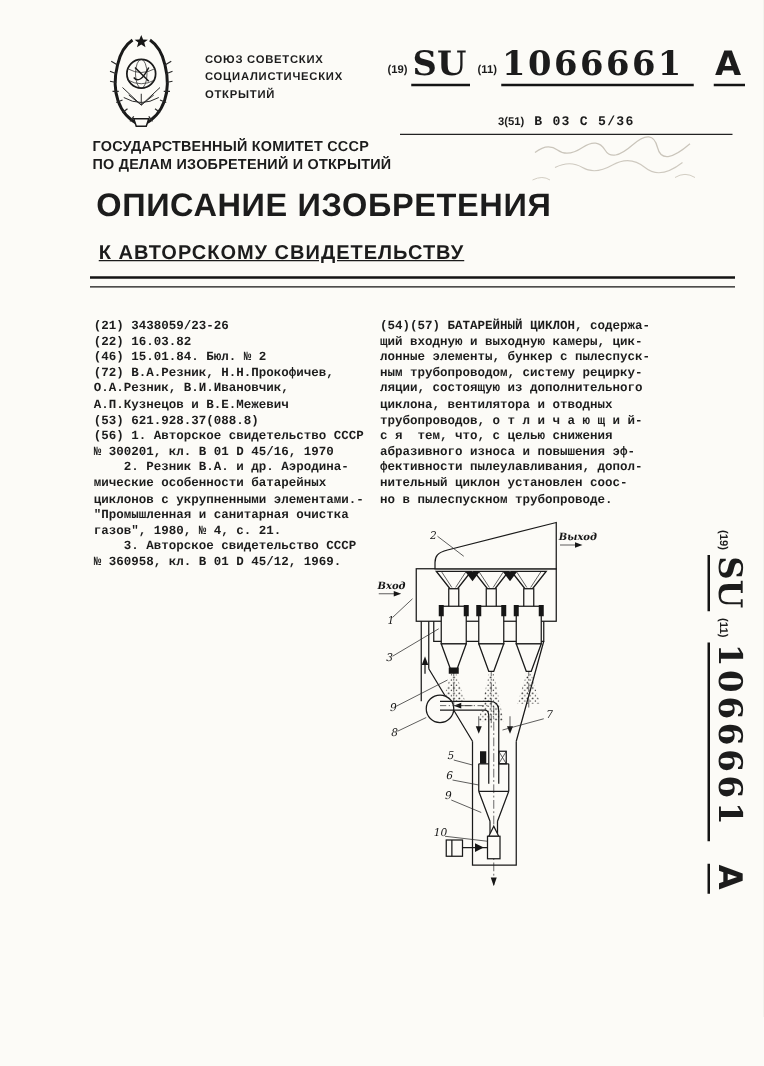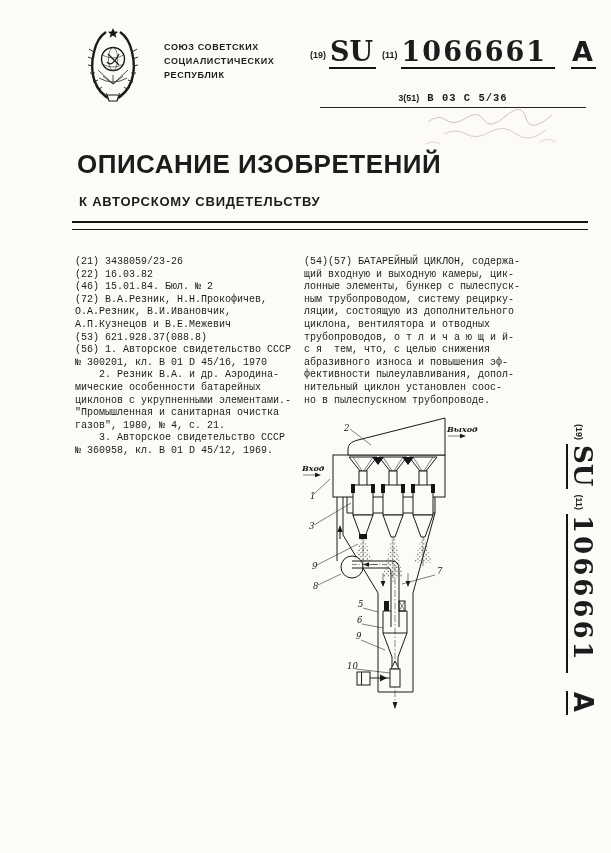--- a/index.html
+++ b/index.html
@@ -5,24 +5,24 @@
   html,body{margin:0;padding:0;background:#e8e6e0;}
   .page{
     position:relative;width:611px;height:853px;margin:0 auto;
     background:#fcfbf7;color:#1c1c1c;overflow:hidden;
     font-family:"Liberation Sans",sans-serif;
   }
   .abs{position:absolute;}
   .union{font-size:9px;font-weight:bold;line-height:14px;letter-spacing:.6px;white-space:pre-wrap;}
   .committee{font-size:11.5px;font-weight:bold;line-height:13.5px;letter-spacing:.2px;white-space:pre-wrap;}
   .doc-title{font-size:26px;font-weight:bold;letter-spacing:.5px;}
-  .doc-subtitle{font-size:13px;font-weight:bold;letter-spacing:.8px;}
+  .doc-subtitle{font-size:16px;font-weight:bold;letter-spacing:.8px;text-decoration:underline;}
   .dbl-rule{height:6px;border-top:2.5px solid #141414;border-bottom:1.5px solid #141414;}
   .mono{font-family:"Liberation Mono","DejaVu Sans Mono",monospace;}
-  .col{font-family:"Liberation Mono","DejaVu Sans Mono",monospace;font-size:10px;line-height:12.6px;white-space:pre-wrap;}
+  .col{font-family:"Liberation Mono","DejaVu Sans Mono",monospace;font-size:10px;line-height:12.6px;white-space:pre-wrap;font-weight:bold;}
   .pubrow{display:flex;align-items:flex-end;white-space:nowrap;}
   .pub-small{font-size:9px;font-weight:bold;margin:0 3px 9px 0;}
   .pub-big{font-family:"DejaVu Serif","Liberation Serif",serif;font-size:27px;font-weight:bold;line-height:1;
            border-bottom:2.5px solid #141414;padding:0 3px 2px 1px;}
   .pub-num{letter-spacing:2px;padding-right:8px;}
   .pub-kind{font-family:"DejaVu Sans","Liberation Sans",sans-serif;margin-left:16px;}
   .ipc{display:flex;align-items:baseline;gap:8px;border-bottom:1.5px solid #222;padding-bottom:3px;justify-content:center;}
   .ipc-small{font-size:9px;font-weight:bold;}
   .ipc-class{font-size:10.5px;letter-spacing:1px;font-weight:bold;}
   .sideband{display:flex;align-items:flex-end;white-space:nowrap;
@@ -64,43 +64,45 @@
     <circle cx="27" cy="33" r="11.5" class="paper" style="stroke-width:1.4"></circle>
     <ellipse cx="27" cy="33" rx="4.6" ry="11.5" class="thin"></ellipse>
     <path d="M16.2,29 Q27,35 37.8,29 M16.2,38 Q27,44 37.8,38" class="thin"></path>
     <path d="M22,28 L33,39 M33,28 Q26,42 21,36" class="ln" style="stroke-width:1.2"></path>
 
     <path d="M21,69 h12 l-2,6 h-8 z" class="paper" style="stroke-width:1.2"></path>
   </svg>
 
   <div class="abs union" style="left:164px;top:40px;">СОЮЗ СОВЕТСКИХ
 СОЦИАЛИСТИЧЕСКИХ
-РЕСПУБЛИК</div>
+ОТКРЫТИЙ</div>
 
   <div class="abs pubrow" style="left:310px;top:38px;">
     <span class="pub-small">(19)</span>
     <span class="pub-big">SU</span>
     <span class="pub-small" style="margin-left:6px;">(11)</span>
     <span class="pub-big pub-num">1066661</span>
     <span class="pub-big pub-kind">A</span>
   </div>
 
   <div class="abs ipc" style="left:320px;top:92px;width:266px;">
     <span class="ipc-small">3(51)</span>
     <span class="ipc-class mono">B 03 C 5/36</span>
   </div>
 
   <svg class="abs" style="left:420px;top:108px;opacity:.55;" width="172" height="46" viewBox="0 0 172 46">
     <path d="M8,14 q10,-8 18,-2 t20,-2 t18,2 t22,-4 t20,2 t26,-3" stroke="#a29a8b" stroke-width="1" fill="none"></path>
     <path d="M24,26 q12,-6 22,0 t24,-2 t26,2 t30,-4" stroke="#aaa294" stroke-width=".9" fill="none"></path>
     <path d="M6,36 q8,-4 14,0 M120,34 q8,-5 16,0" stroke="#b0a898" stroke-width=".8" fill="none"></path>
   </svg>
 
-
-  <div class="abs doc-title" style="left:77px;top:149px;">ОПИСАНИЕ ИЗОБРЕТЕНИЙ</div>
+  <div class="abs committee" style="left:74px;top:112px;">ГОСУДАРСТВЕННЫЙ КОМИТЕТ СССР
+ПО ДЕЛАМ ИЗОБРЕТЕНИЙ И ОТКРЫТИЙ</div>
+
+  <div class="abs doc-title" style="left:77px;top:149px;">ОПИСАНИЕ ИЗОБРЕТЕНИЯ</div>
   <div class="abs doc-subtitle" style="left:79px;top:194px;">К АВТОРСКОМУ СВИДЕТЕЛЬСТВУ</div>
 
   <div class="abs dbl-rule" style="left:72px;top:221px;width:516px;"></div>
 
   <div class="abs col" style="left:75px;top:256px;width:243px;">(21) 3438059/23-26
 (22) 16.03.82
 (46) 15.01.84. Бюл. № 2
 (72) В.А.Резник, Н.Н.Прокофичев,
 О.А.Резник, В.И.Ивановчик,
 А.П.Кузнецов и В.Е.Межевич

